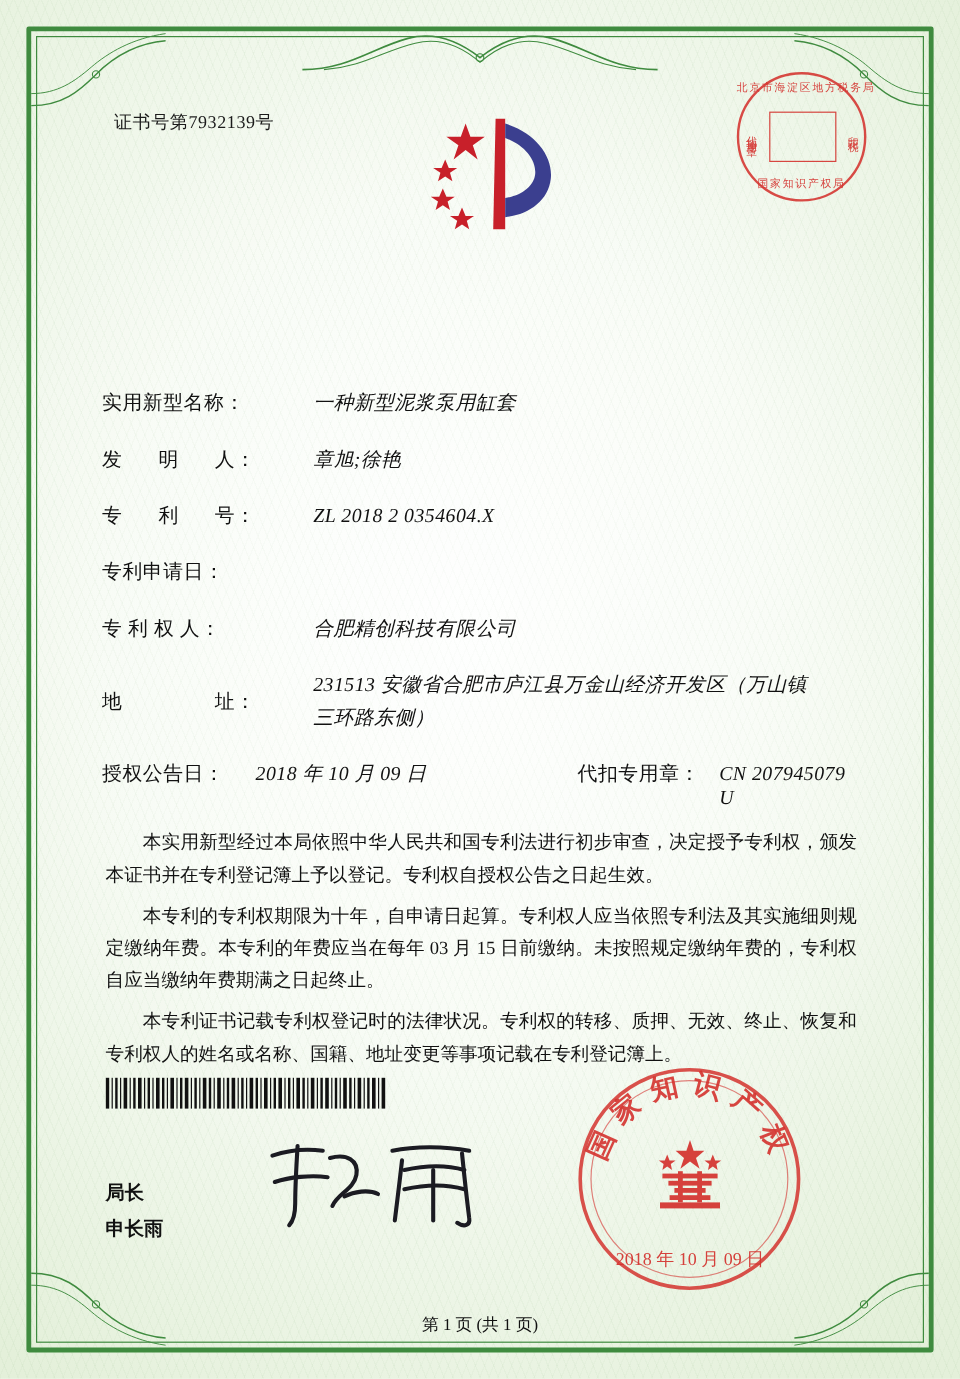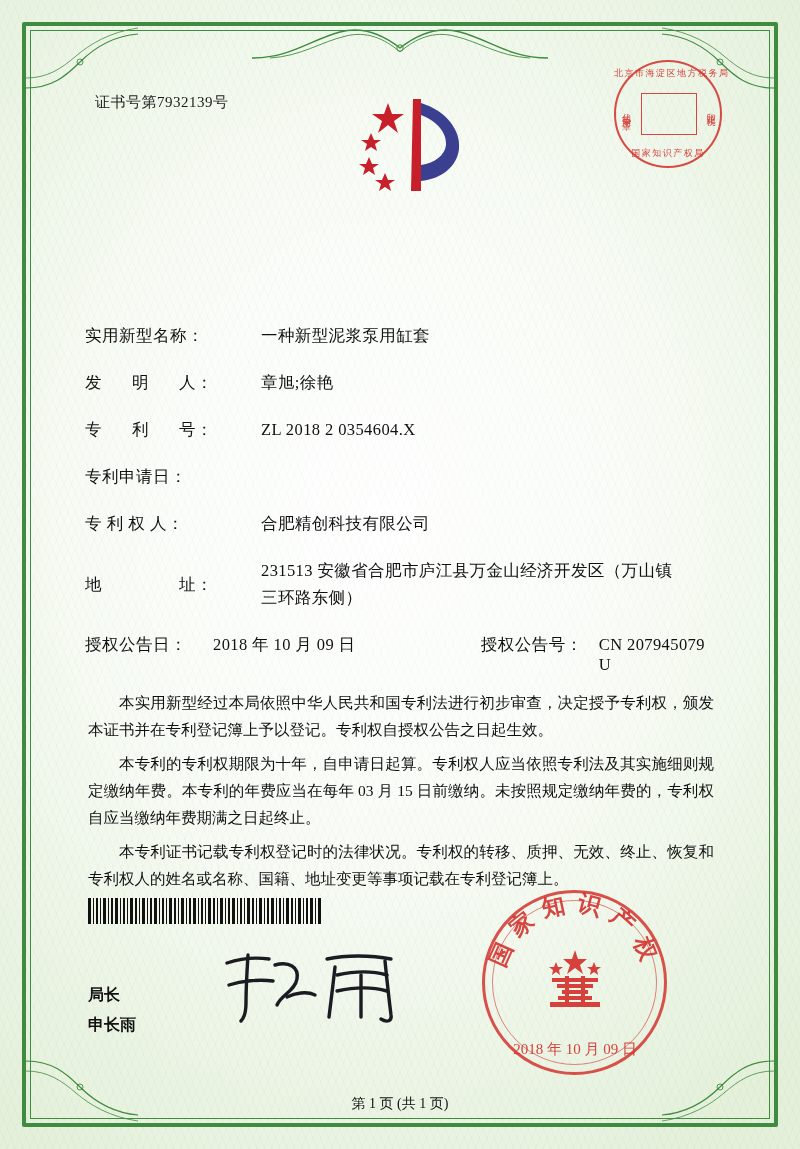--- a/index.html
+++ b/index.html
@@ -161,20 +161,21 @@
     letter-spacing: 0.5px;
   }
   .field-label.spread {
     display: flex;
     justify-content: space-between;
   }
   .field-label.spread > span { display: inline-block; }
   .field-value {
     flex: 1;
     letter-spacing: 0.4px;
+    font-style: italic;
   }
   .field-value .cont {
     display: block;
     margin-top: 5px;
   }
   .row-dual {
     display: flex;
     align-items: baseline;
     margin-bottom: 14px;
     gap: 36px;
@@ -393,21 +394,21 @@
         <span class="cont">三环路东侧）</span>
       </div>
     </div>
 
     <div class="row-dual">
       <div class="dual-left">
         <div class="field-label">授权公告日：</div>
         <div class="field-value">2018 年 10 月 09 日</div>
       </div>
       <div class="dual-right">
-        <div class="field-label">授权公告号：</div>
+        <div class="field-label">代扣专用章：</div>
         <div class="field-value">CN 207945079 U</div>
       </div>
     </div>
   </div>
 
   <div class="paras">
     <p>本实用新型经过本局依照中华人民共和国专利法进行初步审查，决定授予专利权，颁发本证书并在专利登记簿上予以登记。专利权自授权公告之日起生效。</p>
     <p>本专利的专利权期限为十年，自申请日起算。专利权人应当依照专利法及其实施细则规定缴纳年费。本专利的年费应当在每年 03 月 15 日前缴纳。未按照规定缴纳年费的，专利权自应当缴纳年费期满之日起终止。</p>
     <p>本专利证书记载专利权登记时的法律状况。专利权的转移、质押、无效、终止、恢复和专利权人的姓名或名称、国籍、地址变更等事项记载在专利登记簿上。</p>
   </div>

